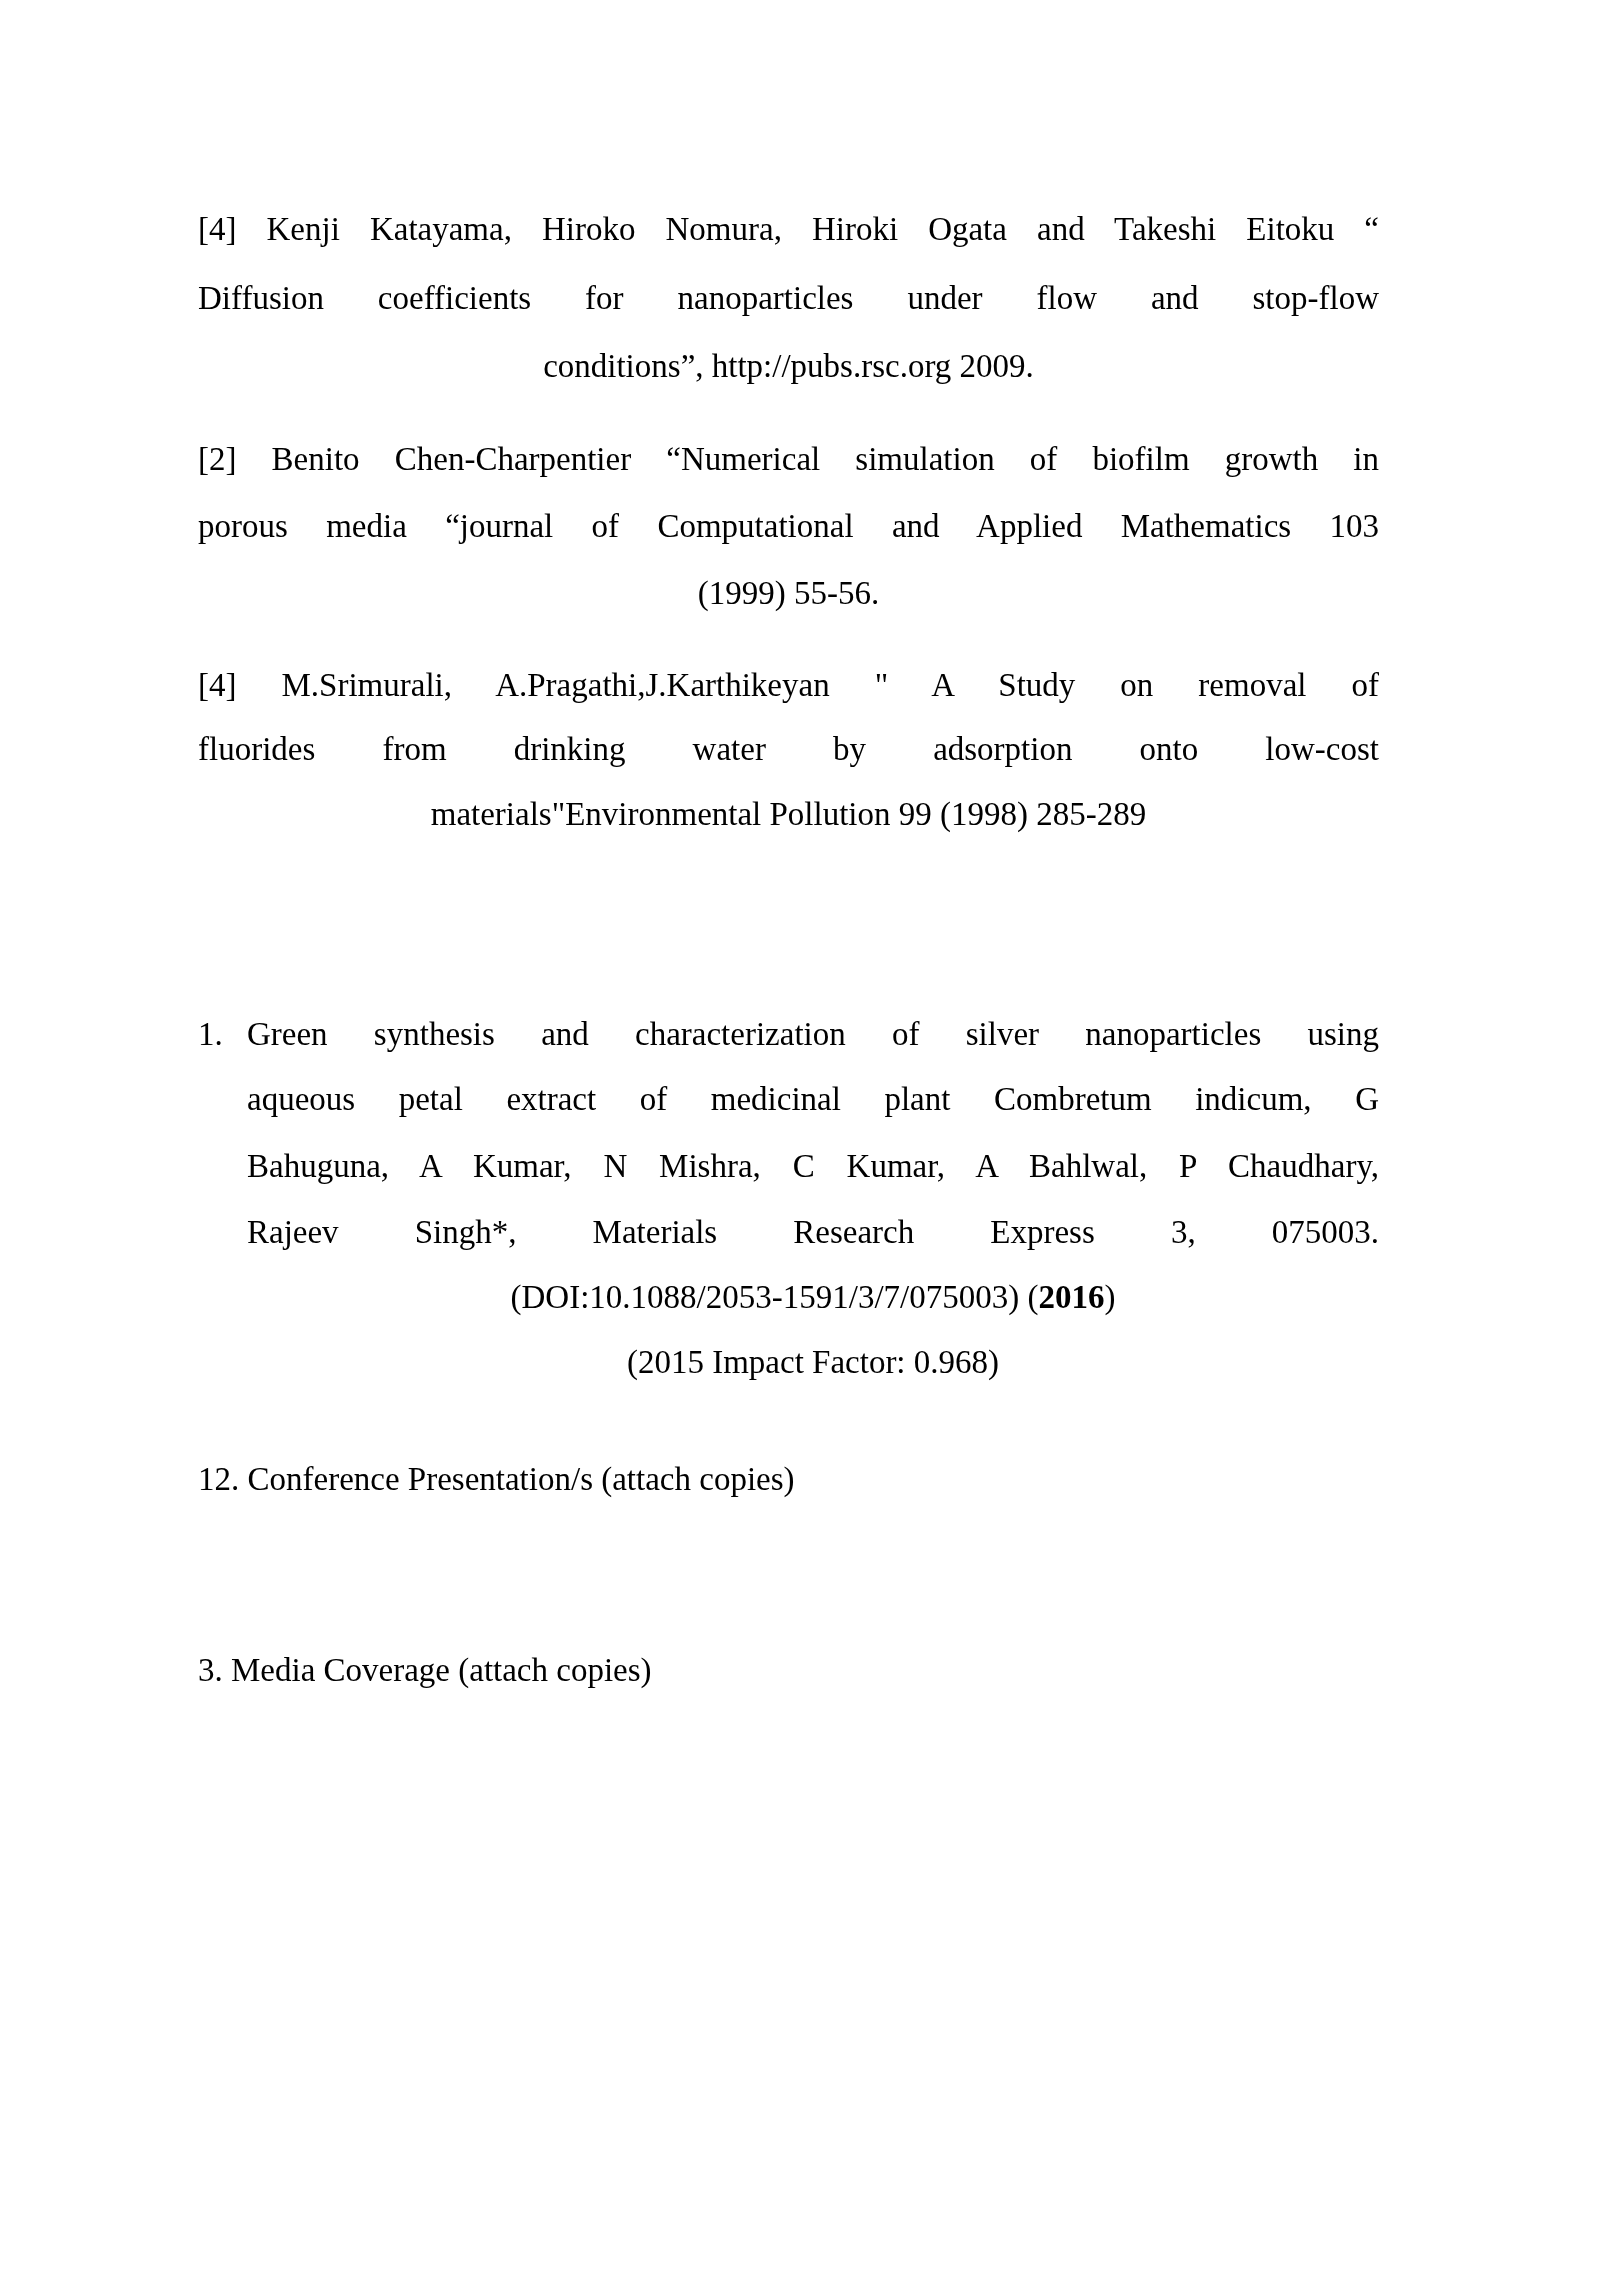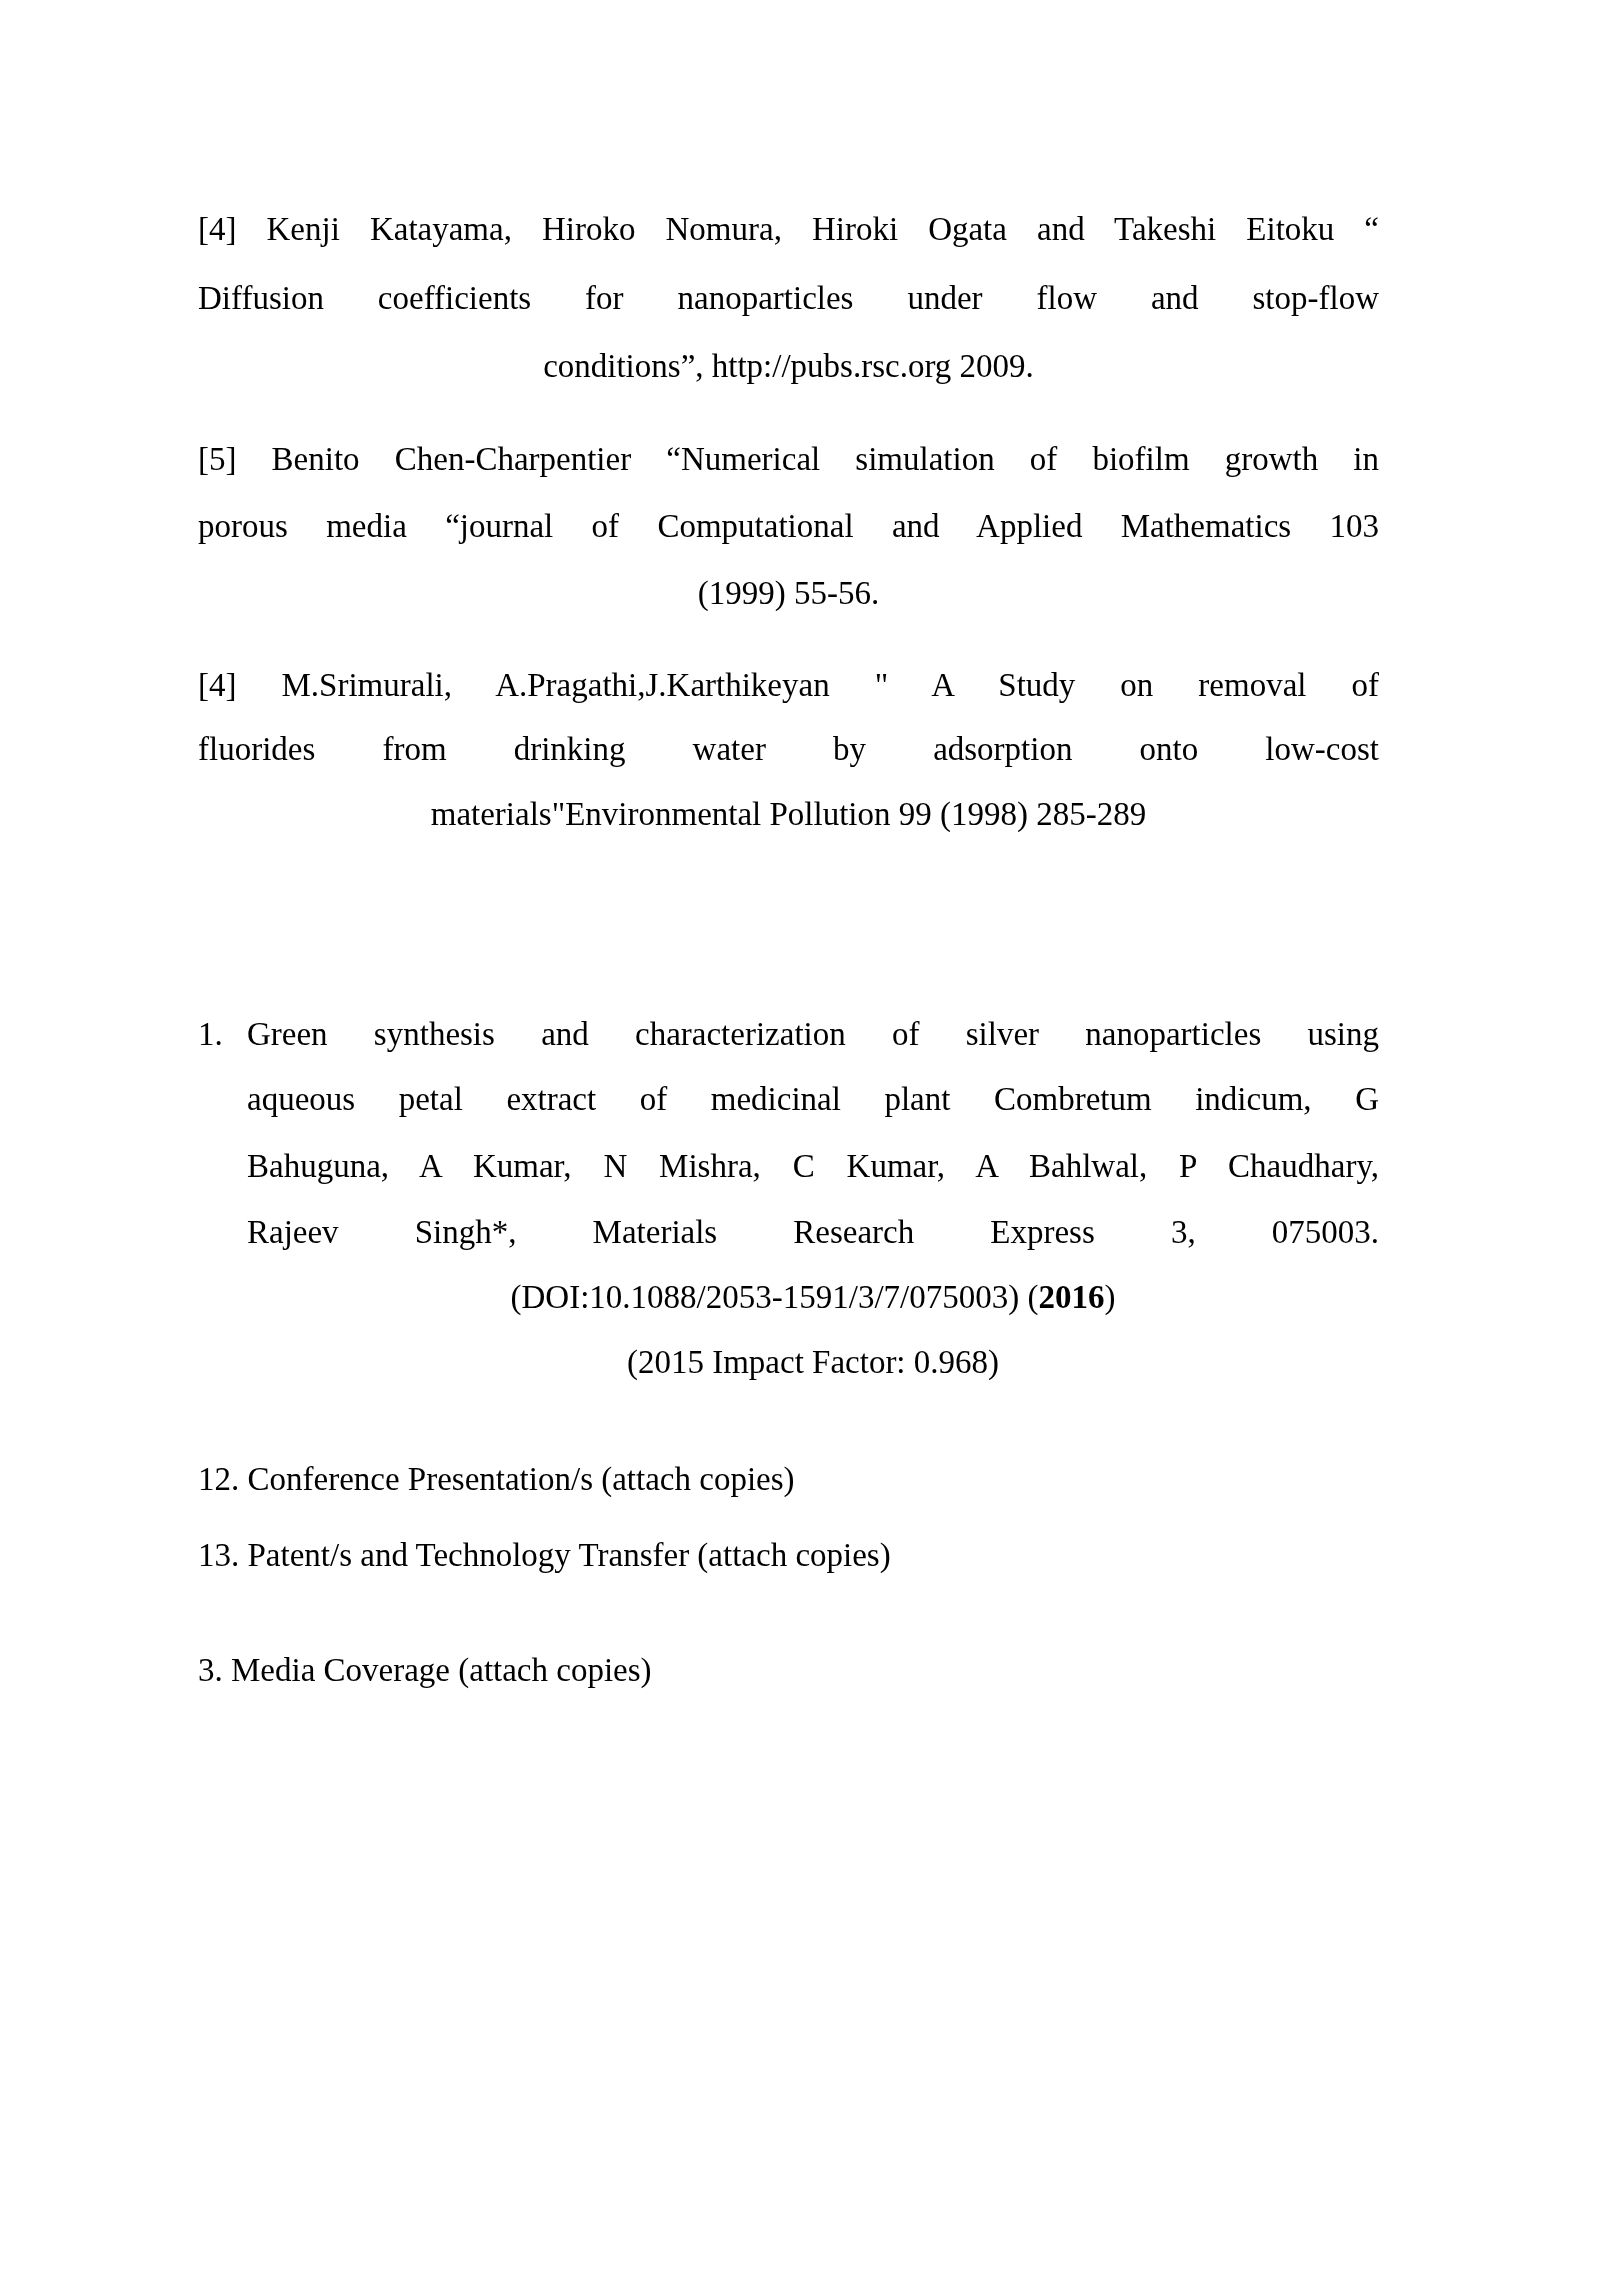--- a/index.html
+++ b/index.html
@@ -26,21 +26,21 @@
 
 <div class="page">
 
   <div>
     <div class="ln just full" style="top:194px">[4] Kenji Katayama, Hiroko Nomura, Hiroki Ogata and Takeshi Eitoku “</div>
     <div class="ln just full" style="top:263px">Diffusion coefficients for nanoparticles under flow and stop-flow</div>
     <div class="ln full" style="top:331px">conditions”, http://pubs.rsc.org 2009.</div>
   </div>
 
   <div>
-    <div class="ln just full" style="top:424px">[5] Benito Chen-Charpentier “Numerical simulation of biofilm growth in</div>
+    <div class="ln just full" style="top:424px">[2] Benito Chen-Charpentier “Numerical simulation of biofilm growth in</div>
     <div class="ln just full" style="top:491px">porous media “journal of Computational and Applied Mathematics 103</div>
     <div class="ln full" style="top:558px">(1999) 55-56.</div>
   </div>
 
   <div>
     <div class="ln just full" style="top:650px">[4] M.Srimurali, A.Pragathi,J.Karthikeyan " A Study on removal of</div>
     <div class="ln just full" style="top:714px">fluorides from drinking water by adsorption onto low-cost</div>
     <div class="ln full" style="top:779px">materials"Environmental Pollution 99 (1998) 285-289</div>
   </div>
 
@@ -49,17 +49,16 @@
     <div class="ln num" style="top:999px">1.</div>
     <div class="ln just ind" style="top:999px">Green synthesis and characterization of silver nanoparticles using</div>
     <div class="ln just ind" style="top:1064px">aqueous petal extract of medicinal plant Combretum indicum, G</div>
     <div class="ln just ind" style="top:1131px">Bahuguna, A Kumar, N Mishra, C Kumar, A Bahlwal, P Chaudhary,</div>
     <div class="ln just ind" style="top:1197px">Rajeev Singh*, Materials Research Express 3, 075003.</div>
     <div class="ln ind" style="top:1262px"><span>(DOI:10.1088/2053-1591/3/7/075003) (</span><b>2016</b><span>)</span></div>
     <div class="ln ind" style="top:1327px">(2015 Impact Factor: 0.968)</div>
   </div>
 
   <div class="ln num" style="top:1444px">12. Conference Presentation/s (attach copies)</div>
-  <div class="ln num" style="top:1520px">13. Patent/s and Technology Transfer (attach copies)</div>
   <div class="ln num" style="top:1635px">3. Media Coverage (attach copies)</div>
 
 </div>
 
 
 </body></html>

